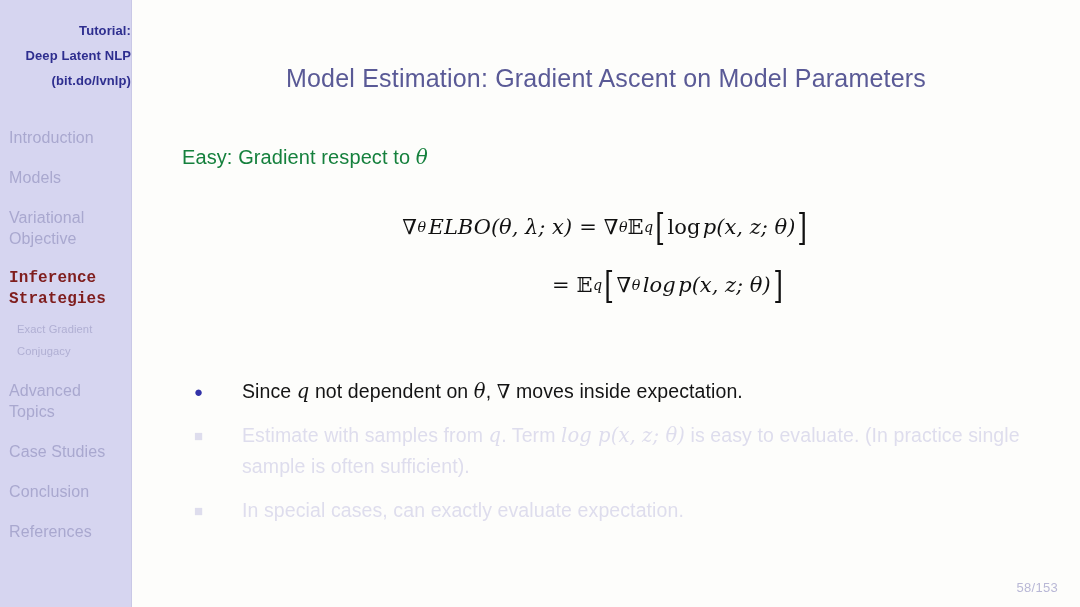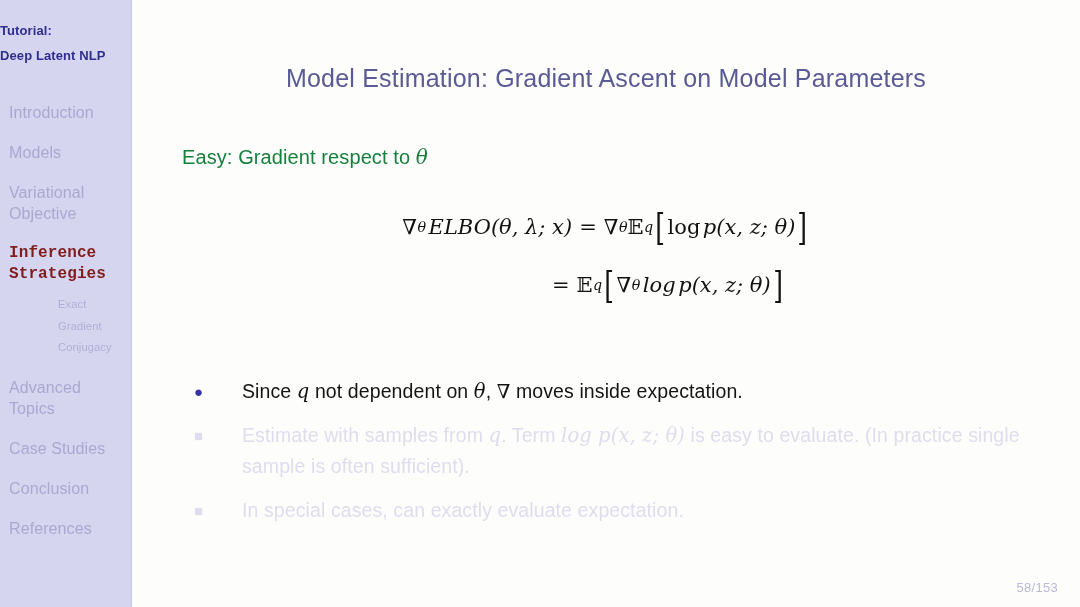--- a/index.html
+++ b/index.html
@@ -26,21 +26,21 @@
     width: 132px;
     height: 607px;
     background: #d6d5f0;
     border-right: 1px solid #c9c8e6;
     box-sizing: border-box;
     flex: 0 0 132px;
     position: relative;
   }
   .sidebar-header {
     padding-top: 18px;
-    text-align: left;
+    text-align: right;
     color: #2e2e8f;
     font-weight: bold;
     font-size: 13px;
     line-height: 25px;
     letter-spacing: .1px;
   }
   .sidebar-header div { white-space: nowrap; }
 
   .sidebar-nav {
     margin-top: 34px;
@@ -58,21 +58,20 @@
     font-weight: bold;
     margin-bottom: 9px;
     font-family: Liberation Mono, monospace;
   }
   .nav-sub {
     font-size: 11.2px;
     line-height: 21.5px;
     color: #b0afd3;
     padding-left: 8px;
     letter-spacing: .1px;
-    margin-left: 41px;
   }
   .nav-subs { margin-bottom: 18px; }
 
   
   .main {
     flex: 1 1 auto;
     position: relative;
     height: 607px;
   }
   .slide-title {
@@ -182,20 +181,21 @@
 </head>
 <body>
 
 <div class="slide">
 
   <div class="sidebar">
 
     <div class="sidebar-header">
       <div>Tutorial:</div>
       <div>Deep Latent NLP</div>
+      <div>(bit.do/lvnlp)</div>
     </div>
 
     <div class="sidebar-nav">
       <div class="nav-section">Introduction</div>
       <div class="nav-section">Models</div>
       <div class="nav-section">Variational Objective</div>
       <div class="nav-section active">Inference Strategies</div>
       <div class="nav-subs">
         <div class="nav-sub">Exact Gradient</div>
         <div class="nav-sub">Conjugacy</div>

